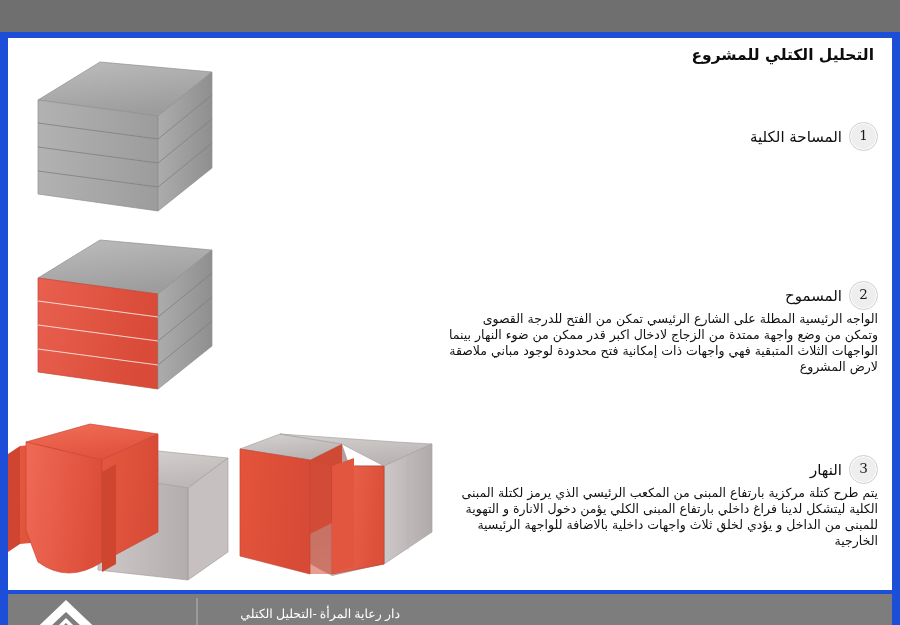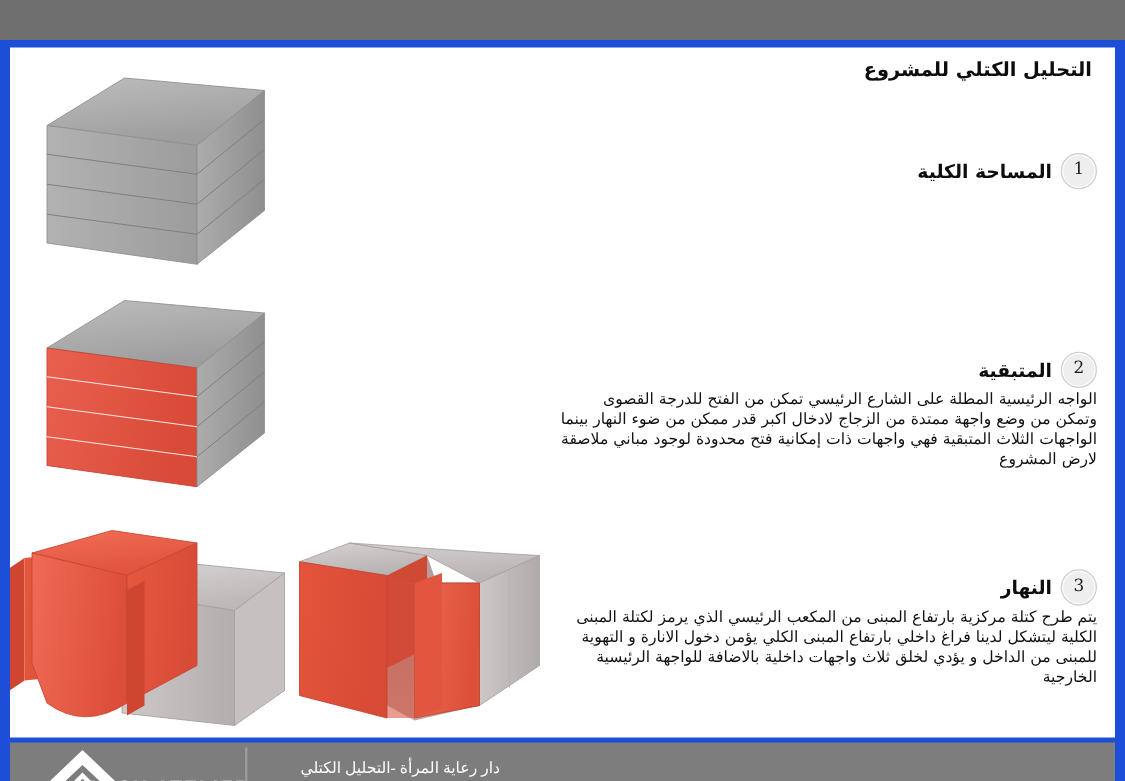--- a/index.html
+++ b/index.html
@@ -75,21 +75,21 @@
     border: 1px solid #cfcfcf;
     box-shadow: inset 0 0 0 1px #ffffff;
     color: #1a1a1a;
     font-size: 13.5px;
     line-height: 25px;
     text-align: center;
     font-family: "DejaVu Serif", "Liberation Serif", serif;
   }
   .sec-title {
     font-size: 15px;
-    font-weight: bold;
+    font-weight: normal;
     color: #0d0d0d;
     white-space: nowrap;
   }
   .sec-body {
     margin-top: 1px;
     font-size: 12.5px;
     line-height: 16px;
     color: #111111;
     text-align: right;
   }
@@ -342,21 +342,21 @@
     <div class="section" id="sec1">
       <div class="sec-head">
         <span class="badge">1</span>
         <span class="sec-title">المساحة الكلية</span>
       </div>
     </div>
 
     <div class="section" id="sec2">
       <div class="sec-head">
         <span class="badge">2</span>
-        <span class="sec-title">المتبقية</span>
+        <span class="sec-title">المسموح</span>
       </div>
       <div class="sec-body">الواجه الرئيسية  المطلة على الشارع الرئيسي تمكن من الفتح للدرجة القصوى وتمكن من وضع واجهة ممتدة من الزجاج لادخال اكبر قدر ممكن من ضوء النهار بينما الواجهات الثلاث المتبقية فهي واجهات ذات إمكانية فتح محدودة لوجود مباني ملاصقة لارض المشروع</div>
     </div>
 
     <div class="section" id="sec3">
       <div class="sec-head">
         <span class="badge">3</span>
         <span class="sec-title">النهار</span>
       </div>
       <div class="sec-body">يتم طرح كتلة مركزية بارتفاع المبنى من المكعب الرئيسي الذي يرمز لكتلة المبنى الكلية ليتشكل لدينا فراغ داخلي بارتفاع المبنى الكلي يؤمن دخول الانارة و التهوية للمبنى من الداخل و يؤدي لخلق ثلاث واجهات داخلية بالاضافة للواجهة الرئيسية الخارجية</div>

